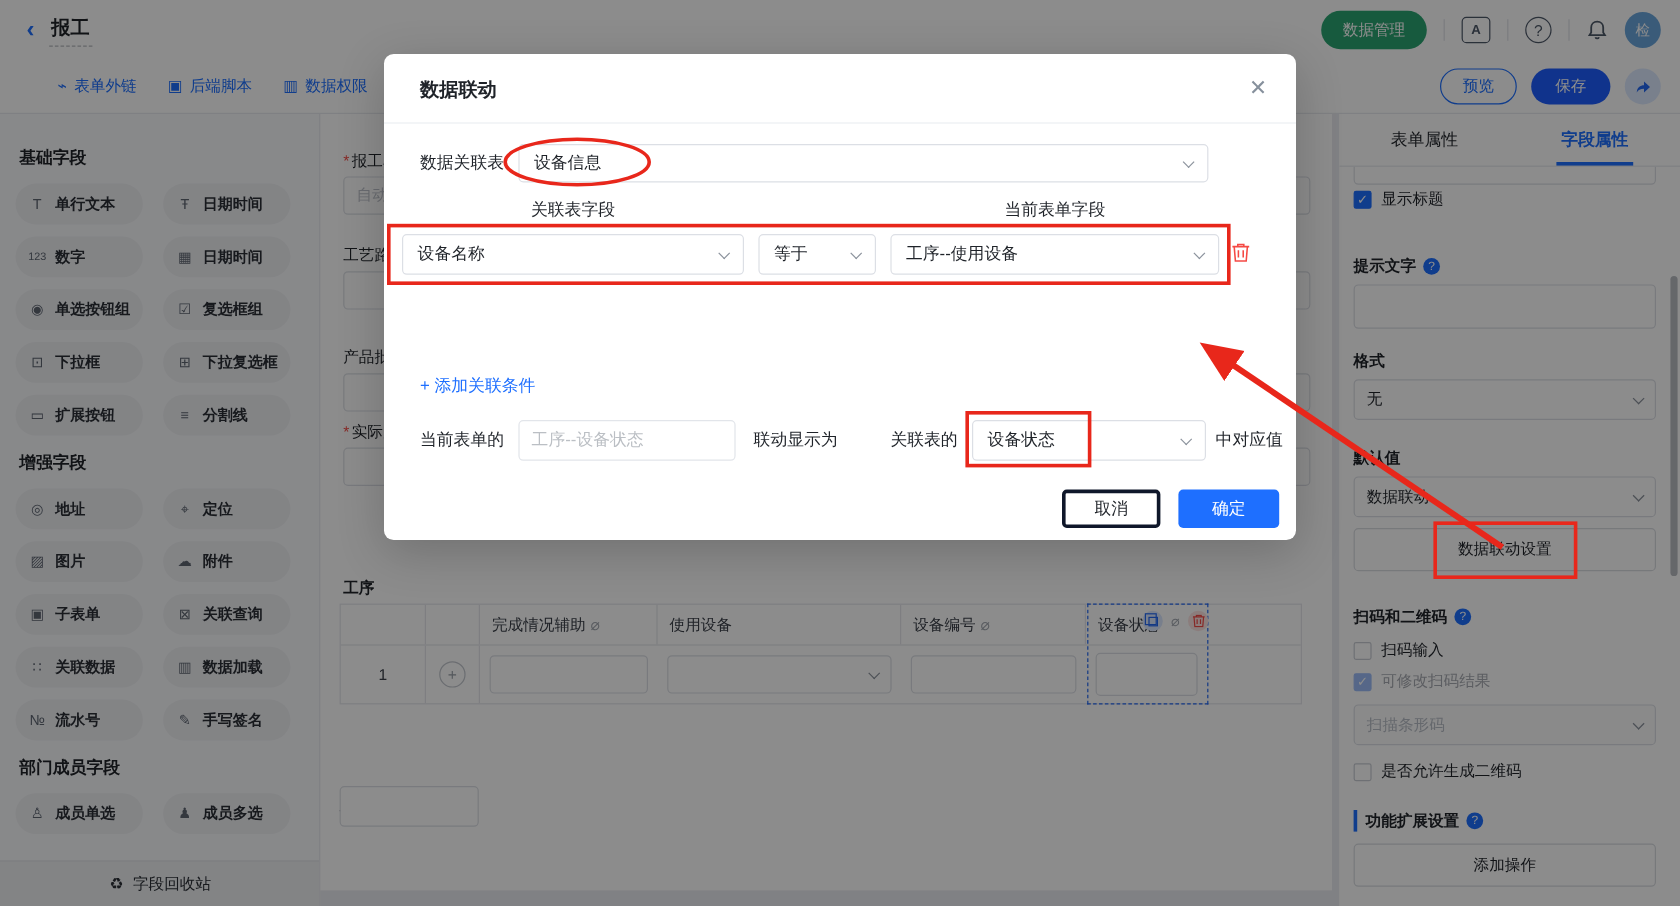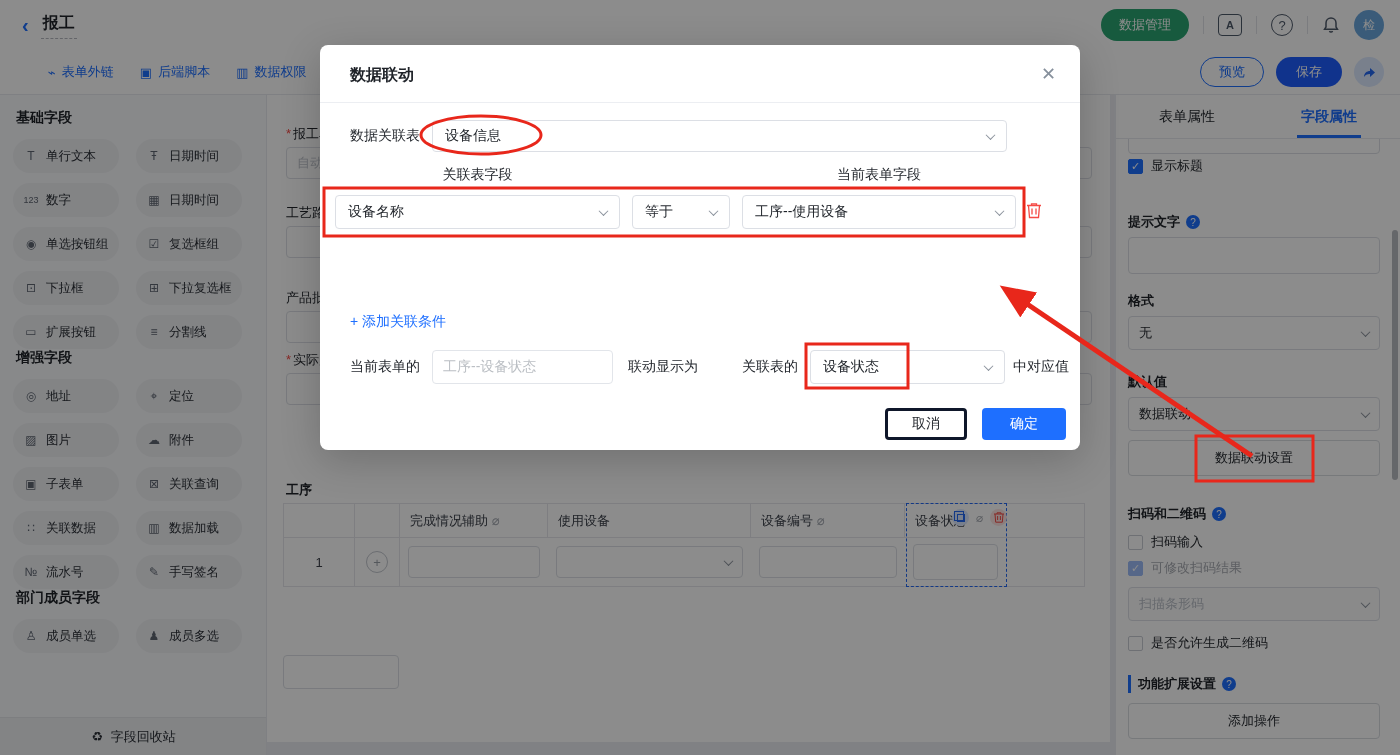--- a/index.html
+++ b/index.html
@@ -28,25 +28,25 @@
   .tool-item:first-child { margin-left:48px; }
   .tool-ic { font-size:13px; }
   .toolbar-right { position:absolute; right:16px; display:flex; align-items:center; gap:12px; }
   .btn-preview { height:30px; padding:0 18px; border:1px solid #1e6fff; color:#1e6fff; background:#fff; border-radius:15px; font-size:13px; cursor:pointer; }
   .btn-save { height:30px; padding:0 20px; border:none; color:#fff; background:#1e5eff; border-radius:15px; font-size:13px; cursor:pointer; }
   .btn-share { width:30px; height:30px; border-radius:50%; background:#dce9ff; border:none; display:flex; align-items:center; justify-content:center; cursor:pointer; }
 
   
   .sidebar { position:absolute; left:0; top:95px; width:267px; height:660px; background:#f8f9fb; border-right:1px solid #e7e9ee; overflow:hidden; }
   .sb-inner { padding:14px 13px 0; }
-  .sb-title { font-size:14px; font-weight:bold; margin:0 3px 12px; }
+  .sb-title { font-size:14px; font-weight:bold; margin:14px 3px 12px; }
   .sb-grid { display:flex; flex-wrap:wrap; gap:10px 17px; }
   .pill { width:106px; height:34px; background:#eef0f3; border-radius:17px; display:flex; align-items:center; padding:0 10px; gap:7px; cursor:grab; }
   .pill-ic { color:#5f6672; font-size:12px; width:16px; text-align:center; flex:none; }
-  .pill-lb { font-size:12.5px; color:#2b2f36; white-space:nowrap; }
+  .pill-lb { font-size:12.5px; color:#2b2f36; white-space:nowrap;font-weight:bold; }
   .recycle { position:absolute; left:0; bottom:0; width:267px; height:38px; background:#eef0f3; border-top:1px solid #e3e5ea; display:flex; align-items:center; justify-content:center; gap:8px; font-size:13px; color:#2b2f36; cursor:pointer; }
 
   
   .canvas { position:absolute; left:267px; top:95px; width:843px; height:647px; background:#fff; }
   .cfield-label { position:absolute; font-size:13px; color:#1f2329; }
   .req::before { content:"*"; color:#f54a45; margin-right:2px; }
   .cinput { position:absolute; border:1px solid #dcdfe5; border-radius:4px; background:#fff; font-size:13px; color:#c0c4cc; display:flex; align-items:center; padding:0 10px; }
   .subform-table { position:absolute; left:16px; top:408px; width:802px; height:84px; border:1px solid #e5e6eb; }
   .sf-header { display:flex; height:34px; border-bottom:1px solid #e5e6eb; }
   .sf-hcell { display:flex; align-items:center; font-size:13px; color:#3c414a; padding:0 10px; gap:4px; overflow:hidden; }

